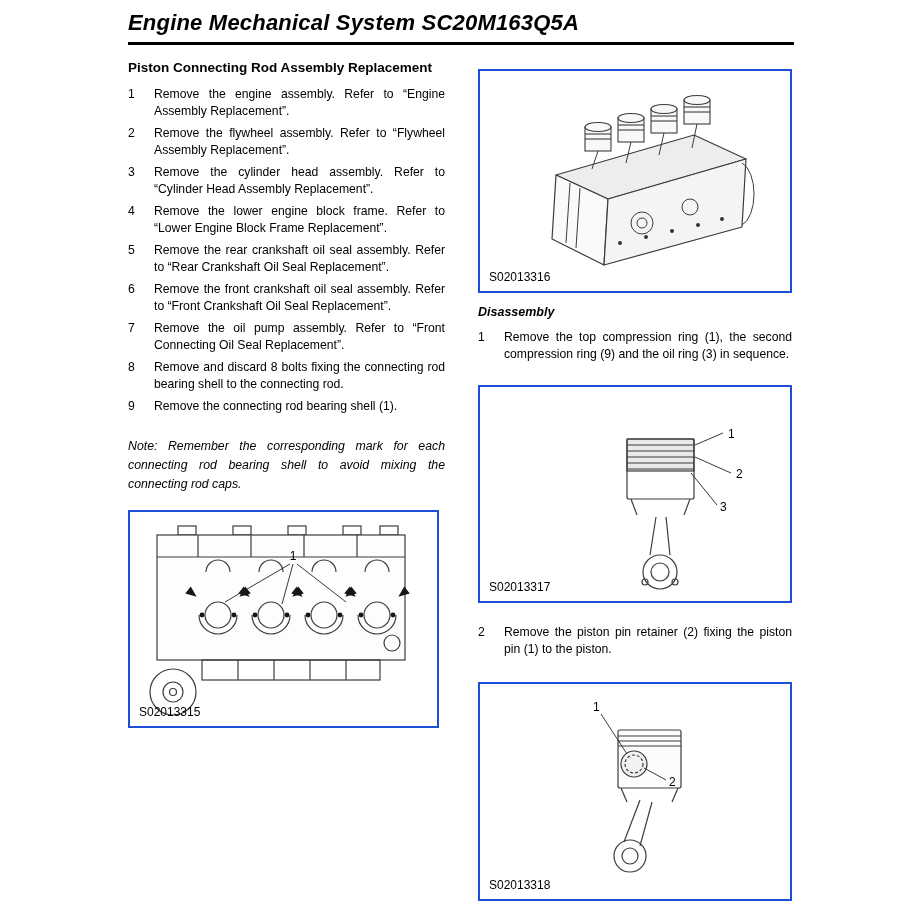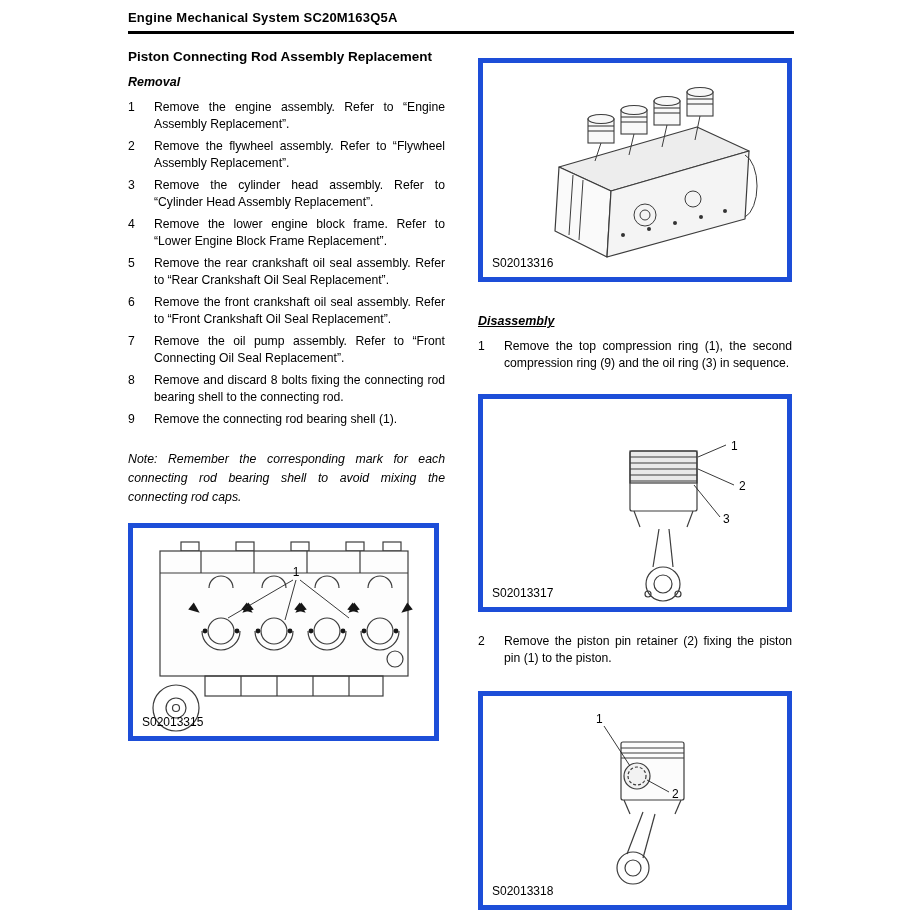--- a/index.html
+++ b/index.html
@@ -2,57 +2,56 @@
 <html><head>
 <meta charset="utf-8">
 <style>
   * { margin:0; padding:0; box-sizing:border-box; }
   html,body { background:#ffffff; }
   body {
     width:918px; height:918px; position:relative; overflow:hidden;
     font-family:"Liberation Sans", sans-serif; color:#000;
   }
   .content { position:absolute; left:128px; top:10px; width:666px; }
-  .page-title { font-size:13px; font-weight:bold; letter-spacing:.2px; }
+  .page-title { font-size:22px; font-weight:bold; letter-spacing:.2px;font-style:italic; }
   .header-rule { height:3px; background:#000; margin-top:6px; }
   .cols { display:flex; gap:33px; margin-top:14px; }
   .col-l { width:317px; }
   .col-r { width:314px; }
   .sec-title { font-size:13.5px; line-height:17px; font-weight:bold; margin-bottom:10px; }
   .subhead { font-size:12.5px; font-weight:bold; font-style:italic; margin:4px 0 10px; }
   .step { display:flex; font-size:12.2px; line-height:17px; margin-bottom:5px; }
   .step .num { flex:0 0 26px; }
   .step .txt { flex:1; text-align:justify; }
   .note { font-size:12.3px; line-height:19px; font-weight:normal; font-style:italic;
           text-align:justify; margin:22px 0 0; }
-  .figbox { position:relative; border:5px solid #1d4ed8; background:#fff; }
+  .figbox { position:relative; border:2px solid #1d4ed8; background:#fff; }
   .figbox svg { display:block; }
   .figcap { position:absolute; left:9px; bottom:7px; font-size:12px; }
   .fig-l  { margin-top:16px; width:311px; height:218px; }
   .fig-r1 { margin-top:10px; width:314px; height:224px; }
   .fig-r2 { margin-top:22px; width:314px; height:218px; }
   .fig-r3 { margin-top:24px; width:314px; height:219px; }
   .mt17 { margin-top:17px; }
   .mt21 { margin-top:21px; }
-  .dis-head { margin-top:32px;text-decoration:underline; }
+  .dis-head { margin-top:12px; }
   svg text { font-family:"Liberation Sans", sans-serif; }
 </style>
 </head>
 <body>
 
 <div class="content">
 
   <h1 class="page-title">Engine Mechanical System SC20M163Q5A</h1>
   <div class="header-rule"></div>
 
   <div class="cols">
 
     <div class="col-l">
       <h2 class="sec-title">Piston Connecting Rod Assembly Replacement</h2>
-      <h3 class="subhead">Removal</h3>
 
       <div class="step">
         <span class="num">1</span>
         <span class="txt">Remove the engine assembly. Refer to “Engine Assembly Replacement”.</span>
       </div>
       <div class="step">
         <span class="num">2</span>
         <span class="txt">Remove the flywheel assembly. Refer to “Flywheel Assembly Replacement”.</span>
       </div>
       <div class="step">

